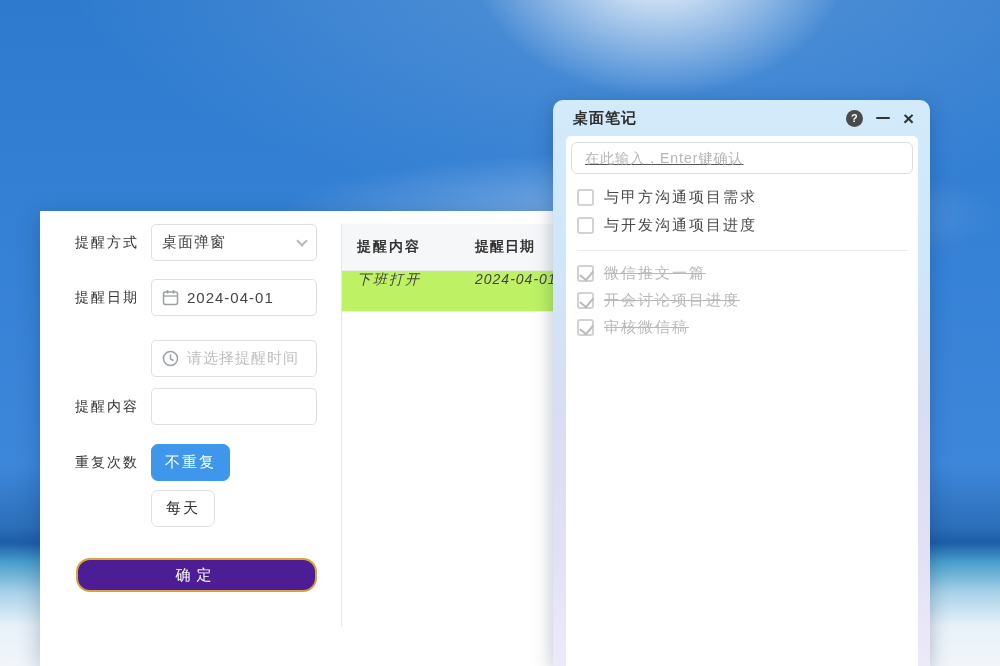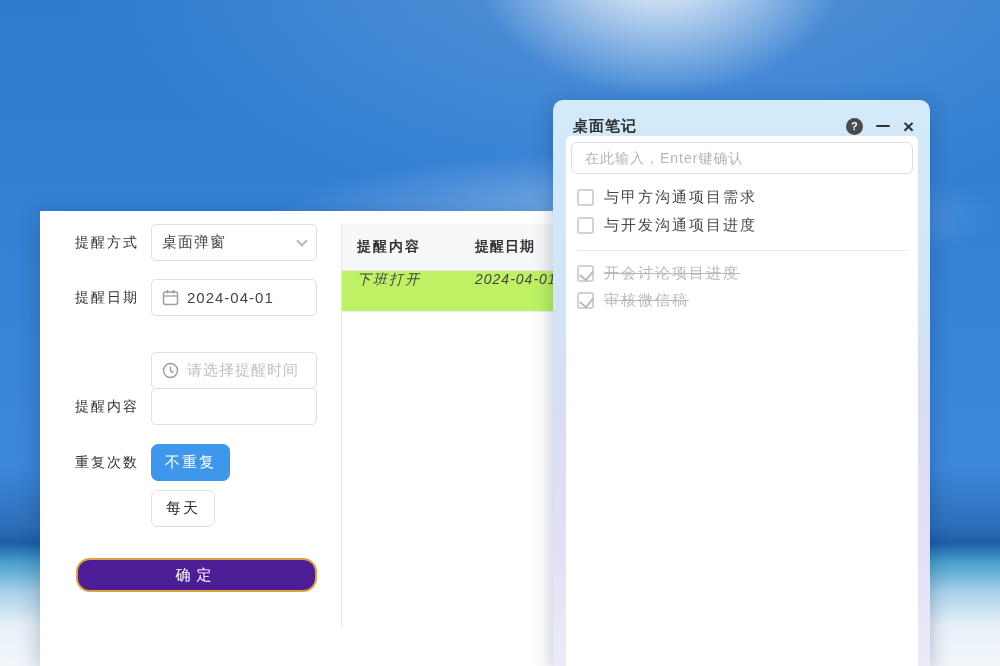--- a/index.html
+++ b/index.html
@@ -71,38 +71,38 @@
   .tbl-header .tbl-cell-1, .tbl-header .tbl-cell-2 { color:#333; font-weight:bold; }
   .tbl-row .tbl-cell-1, .tbl-row .tbl-cell-2 { color:#444; font-weight:normal; }
 
   
   .notes-window {
     position:absolute; left:553px; top:100px; width:377px; height:566px; z-index:2;
     border-radius:10px 10px 0 0;
     background:linear-gradient(180deg, #d2eafa 0%, #cfe7f9 28%, #d9ddf3 55%, #e2e0f6 80%, #eceaf9 100%);
     box-shadow:0 5px 20px rgba(10,40,80,.30);
   }
-  .notes-titlebar { position:absolute; left:0; top:8px; right:0; height:36px; display:flex; align-items:center;gap:13px; }
+  .notes-titlebar { position:absolute; left:0; top:0; right:0; height:36px; display:flex; align-items:center;gap:13px; }
   .notes-title { padding-left:20px; font-size:15px; font-weight:bold; color:#2e2e2e; letter-spacing:1px; }
   .notes-controls { margin-left:auto; display:flex; align-items:center; gap:13px; padding-right:16px; }
   .help-icon {
     width:17px; height:17px; border-radius:50%; background:#4b4b4b; color:#fff;
     font-size:11px; font-weight:bold; display:flex; align-items:center; justify-content:center; cursor:pointer;
   }
   .min-icon { width:14px; height:2px; background:#333; border-radius:1px; cursor:pointer; }
   .close-icon { font-size:19px; line-height:17px; color:#333; font-weight:bold; cursor:pointer; }
 
   .notes-inner {
     position:absolute; left:13px; right:12px; top:36px; bottom:0;
     background:#fff; border-radius:5px 5px 0 0;
   }
   .notes-input {
     position:absolute; left:5px; right:5px; top:6px; height:32px;
     border:1px solid #dedede; border-radius:6px; padding:0 13px; font-size:14px; color:#555;
-    outline:none; letter-spacing:1px; font-family:"Liberation Sans", sans-serif;
+    outline:none; letter-spacing:1px; font-family:"Liberation Sans", sans-serif;text-decoration:underline;
   }
   .notes-input::placeholder { color:#b5b5b5; }
 
   .notes-list { position:absolute; left:11px; right:10px; top:47px; }
   .note-item { display:flex; align-items:center; height:28px; cursor:default; }
   .note-checkbox {
     width:17px; height:17px; border:2px solid #d2d2d2; border-radius:3px; background:#fff;
     flex:0 0 auto; position:relative; cursor:pointer;
   }
   .note-label { margin-left:10px; font-size:15px; color:#4a4a4a; letter-spacing:2px; }
@@ -132,21 +132,21 @@
       <div class="ctrl" style="top:68px">
         <svg class="mini-icon" viewBox="0 0 17 17">
           <rect x="1.5" y="3" width="14" height="12.5" rx="2" fill="none" stroke="#9aa0a6" stroke-width="1.5"></rect>
           <line x1="1.5" y1="7" x2="15.5" y2="7" stroke="#9aa0a6" stroke-width="1.3"></line>
           <line x1="5.5" y1="1" x2="5.5" y2="4.5" stroke="#9aa0a6" stroke-width="1.5"></line>
           <line x1="11.5" y1="1" x2="11.5" y2="4.5" stroke="#9aa0a6" stroke-width="1.5"></line>
         </svg>
         <span class="value">2024-04-01</span>
       </div>
 
-      <div class="ctrl" style="top:141px">
+      <div class="ctrl" style="top:129px">
         <svg class="mini-icon" viewBox="0 0 17 17">
           <circle cx="8.5" cy="8.5" r="7" fill="none" stroke="#9aa0a6" stroke-width="1.5"></circle>
           <polyline points="8.5,4.5 8.5,9 11.5,10.5" fill="none" stroke="#9aa0a6" stroke-width="1.4"></polyline>
         </svg>
         <span class="value placeholder">请选择提醒时间</span>
       </div>
 
       <span class="form-label" style="top:177px">提醒内容</span>
       <input class="ctrl" style="top: 177px;" value="">
 
@@ -191,20 +191,24 @@
         </div>
         <div class="note-item">
           <span class="note-checkbox"></span>
           <span class="note-label">与开发沟通项目进度</span>
         </div>
 
         <div class="notes-divider"></div>
 
         <div class="note-item done">
           <span class="note-checkbox"></span>
+          <span class="note-label">微信推文一篇</span>
+        </div>
+        <div class="note-item done">
+          <span class="note-checkbox"></span>
           <span class="note-label">开会讨论项目进度</span>
         </div>
         <div class="note-item done">
           <span class="note-checkbox"></span>
           <span class="note-label">审核微信稿</span>
         </div>
 
       </div>
     </div>
   </div>

